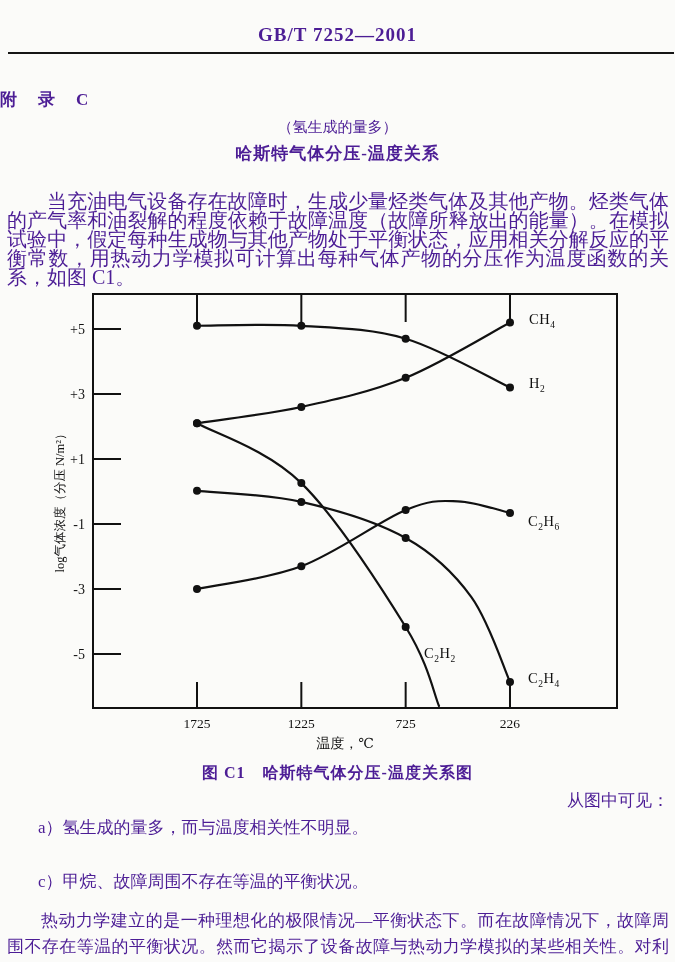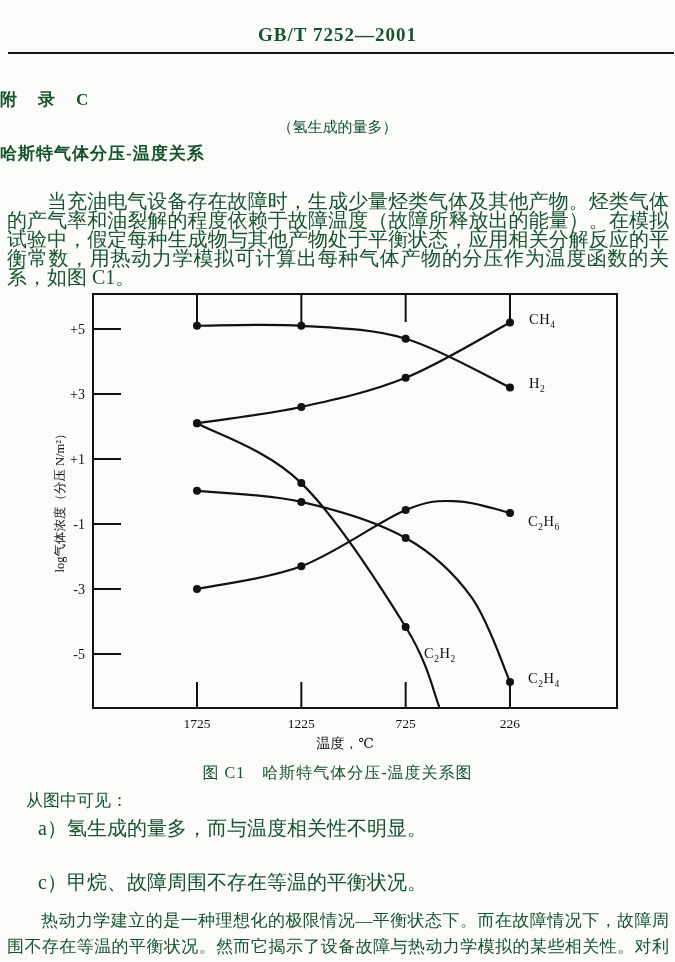--- a/index.html
+++ b/index.html
@@ -1,36 +1,36 @@
 <!DOCTYPE html>
 <html><head>
 <meta charset="utf-8">
 <style>
   html,body{margin:0;padding:0;background:#d9d9d9;}
   .page{
     position:relative;width:675px;height:962px;margin:0 auto;
-    background:#fbfbf9;color:#14532d;overflow:hidden;
+    background:#fbfbf9;color:#4c1d95;overflow:hidden;
     font-family:"Liberation Serif","DejaVu Serif",serif;
   }
   .hdr{position:absolute;top:24px;left:0;right:0;text-align:center;
        font-size:19px;font-weight:bold;letter-spacing:1px;}
   .hdr-rule{position:absolute;top:52px;left:8px;right:1px;height:2px;background:#151515;}
   .app-title{position:absolute;top:88px;left:0;right:0;text-align:left;
        font-size:17px;font-weight:bold;letter-spacing:2px;}
   .app-note{position:absolute;top:118px;left:0;right:0;text-align:center;font-size:15px;}
-  .app-head{position:absolute;top:142px;left:0;right:0;text-align:left;
+  .app-head{position:absolute;top:142px;left:0;right:0;text-align:center;
        font-size:17px;font-weight:bold;letter-spacing:1px;}
   .para{font-size:20px;line-height:19px;text-align:justify;}
   .intro{position:absolute;top:172px;left:7px;right:6px;text-indent:2em;}
   .chart-wrap{position:absolute;top:290px;left:0;width:675px;height:470px;}
   .chart-wrap svg{display:block;}
   .caption{position:absolute;top:763px;left:0;right:0;text-align:center;
-       font-size:16px;font-weight:normal;letter-spacing:1px;}
-  .lead{position:absolute;top:789px;left:26px;right:6px;font-size:17px;line-height:24px;}
-  .obs{position:absolute;left:38px;right:6px;font-size:20px;line-height:24px;text-align:left;}
+       font-size:16px;font-weight:bold;letter-spacing:1px;}
+  .lead{position:absolute;top:789px;left:26px;right:6px;font-size:17px;line-height:24px;text-align:right;}
+  .obs{position:absolute;left:38px;right:6px;font-size:17px;line-height:24px;text-align:left;}
   .obs-a{top:816px}.obs-b{top:843px}.obs-c{top:870px}
   .closing{position:absolute;top:891px;left:7px;right:6px;text-indent:2em;
        font-size:17px;line-height:25.5px;text-align:justify;}
 </style>
 </head>
 <body>
 
 <div class="page">
   <div class="hdr">GB/T 7252—2001</div>
   <div class="hdr-rule"></div>

